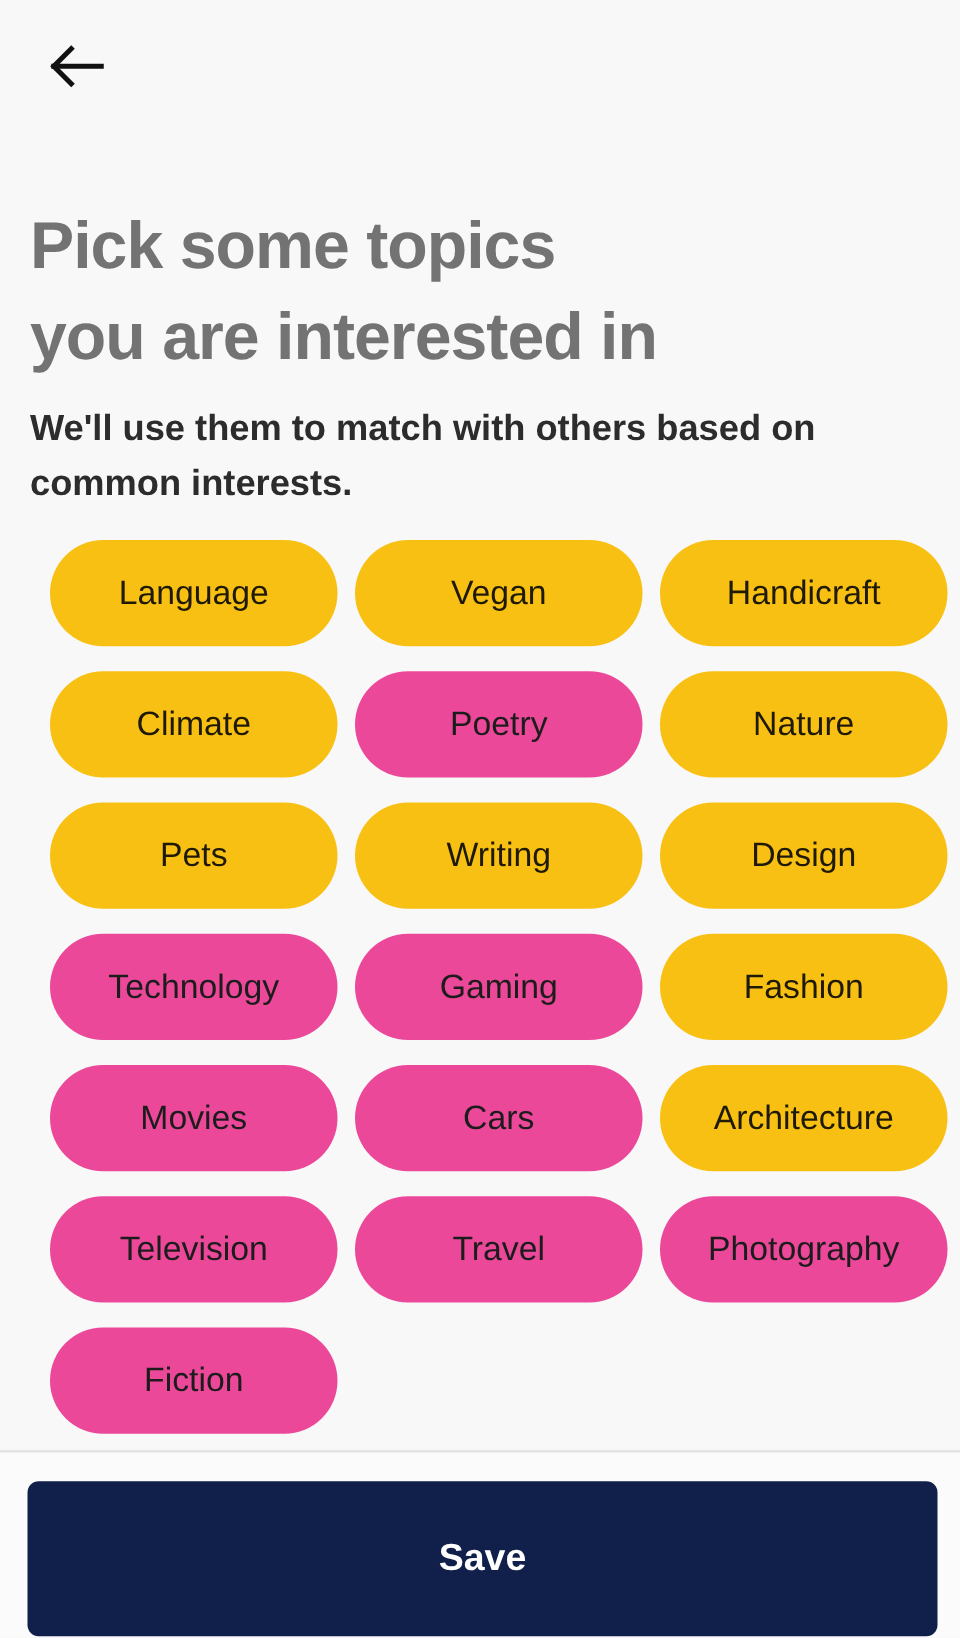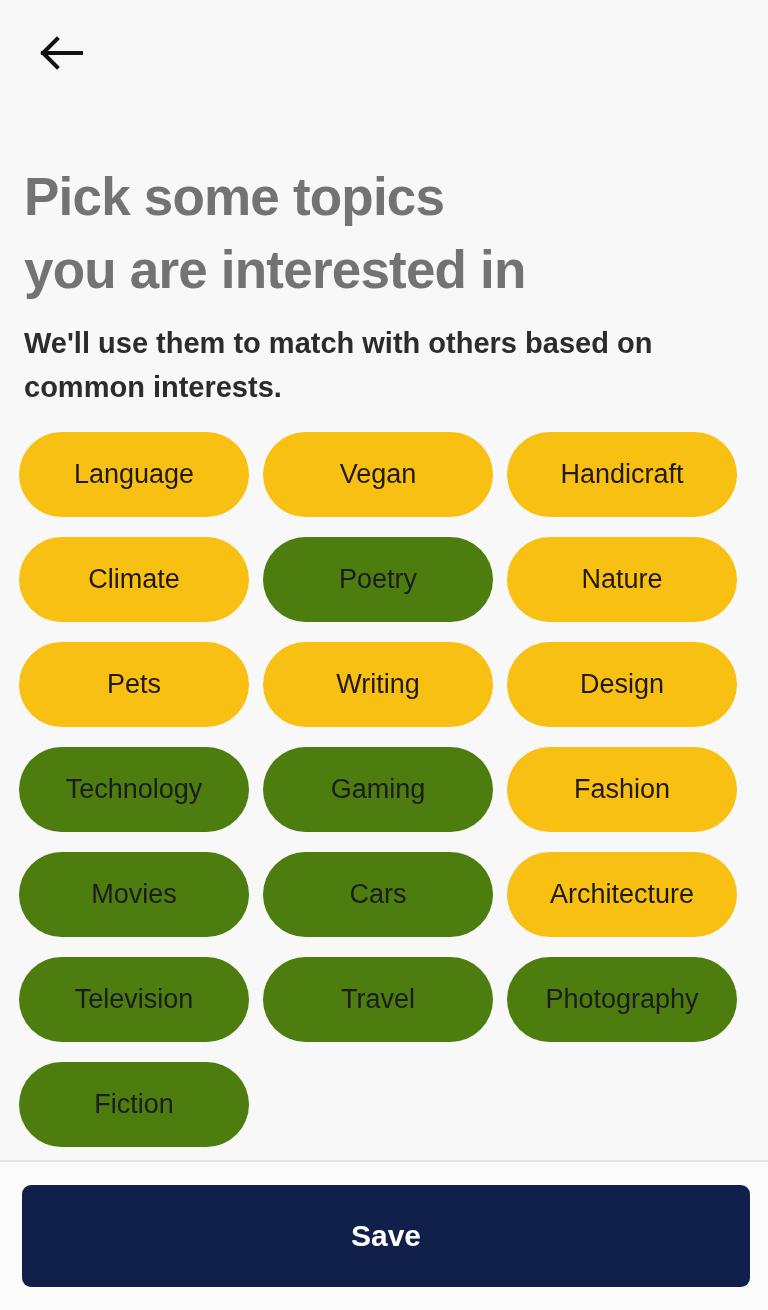--- a/index.html
+++ b/index.html
@@ -82,34 +82,34 @@
   }
   .chips-grid {
     position: absolute;
     left: 0;
     top: 0;
     width: 768px;
     display: grid;
     grid-template-columns: repeat(3, 230px);
     column-gap: 14px;
     row-gap: 20px;
-    padding-left: 19px;
+    padding-left: 40px;
     box-sizing: border-box;
   }
   .chip {
     height: 85px;
     border-radius: 48px;
     display: flex;
     align-items: center;
     justify-content: center;
     font-size: 27px;
     line-height: 1;
     font-weight: 400;
     color: #1c1c1c;
-    background: #4d7c0f;
+    background: #ec4899;
     border: none;
     padding: 0 4px;
     box-sizing: border-box;
     cursor: pointer;
     white-space: nowrap;
     font-family: "Liberation Sans", sans-serif;
   }
   .chip.selected {
     background: #f9c014;
     color: #1f1a05;
@@ -124,21 +124,21 @@
     height: 150px;
     background: #fbfbfb;
     border-top: 2px solid #e4e4e4;
     box-sizing: border-box;
   }
   .save-button {
     position: absolute;
     left: 22px;
     top: 23px;
     width: 728px;
-    height: 102px;
+    height: 124px;
     border-radius: 9px;
     background: #11204a;
     color: #ffffff;
     font-size: 30px;
     font-weight: 700;
     border: none;
     display: flex;
     align-items: center;
     justify-content: center;
     cursor: pointer;

